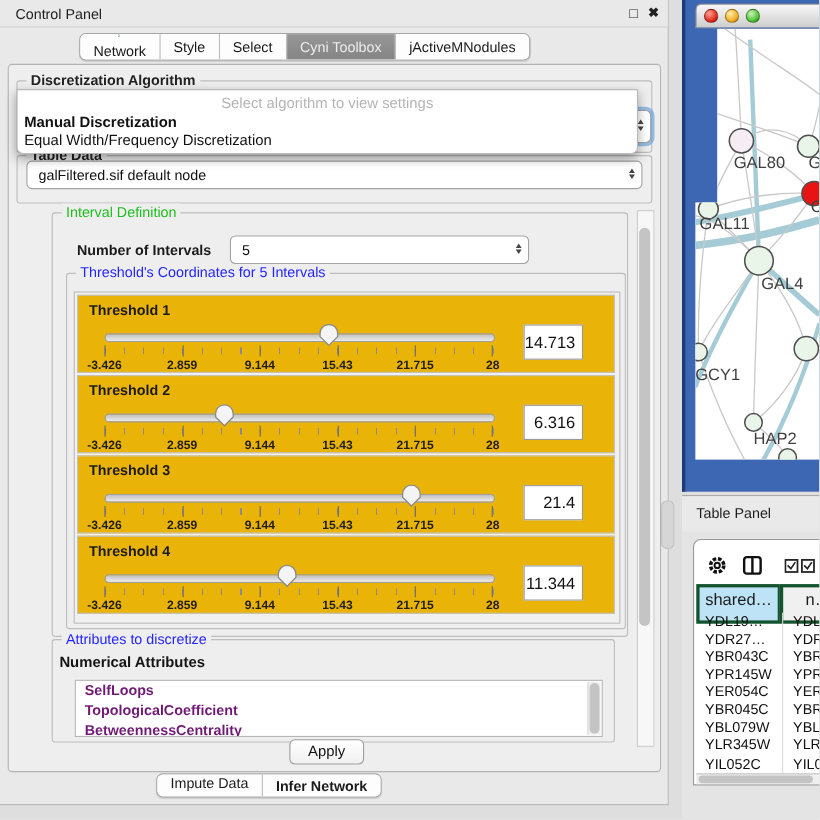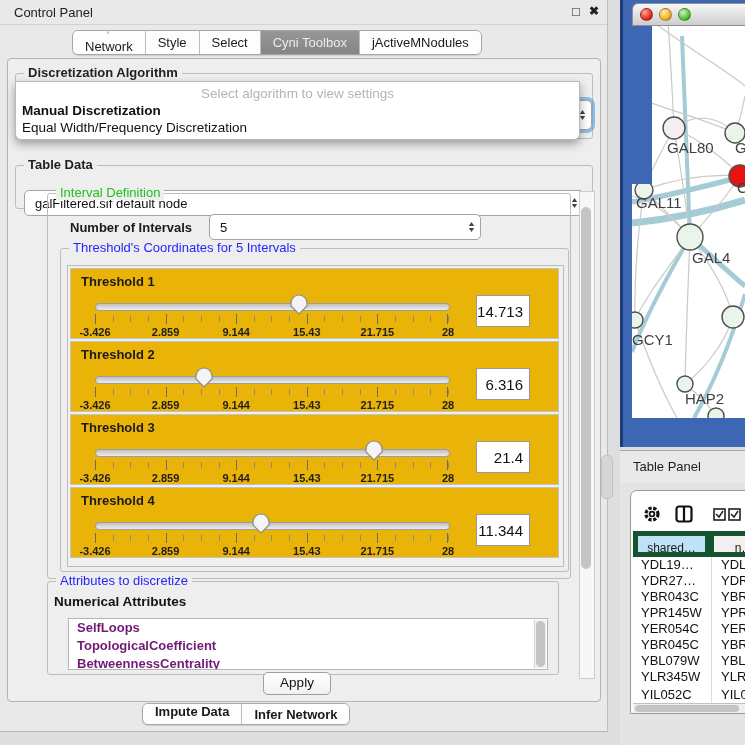--- a/index.html
+++ b/index.html
@@ -72,21 +72,21 @@
   .light.red{background:radial-gradient(circle at 35% 30%,#ffa394,#e23325 60%,#9c1206);}
   .light.yellow{background:radial-gradient(circle at 35% 30%,#ffeeb0,#f2b32c 60%,#b97400);}
   .light.green{background:radial-gradient(circle at 35% 30%,#d2f2bc,#54c73c 60%,#247f15);}
   #net-canvas{left:12px;top:26px;width:113px;height:392px;}
 
   
   #tp-header{left:0;top:450px;width:125px;height:33px;background:#e9e9e9;border-top:1px solid #a9a9a9;border-bottom:1px solid #d4d4d4;}
   #tp-title{left:13px;top:8px;font-size:13px;color:#1d1d1d;}
   #tp-bg{left:0;top:483px;width:125px;height:262px;background:#e4e4e4;}
   #tp-box{left:10px;top:490px;width:115px;height:222px;background:#fff;border:1px solid #9a9a9a;border-radius:7px 0 0 0;overflow:hidden;}
-  .hcell{position:absolute;top:40px;height:26px;border:5px solid #14532d;box-sizing:border-box;font-size:12px;color:#1a1a1a;text-align:center;line-height:24px;overflow:hidden;}
+  .hcell{position:absolute;top:40px;height:36px;border:3px solid #14532d;box-sizing:border-box;font-size:15px;color:#1a1a1a;text-align:center;line-height:24px;overflow:hidden;}
   .trow{position:absolute;left:2px;width:160px;height:16px;font-size:13px;color:#111;}
   .trow span{position:absolute;top:0;line-height:16px;white-space:nowrap;}
   .c1{left:8px;}
   .c2{left:88px;}
   #col-div{position:absolute;left:80px;top:66px;width:1px;height:146px;background:#dcdcdc;}
   #hsb{position:absolute;left:2px;top:212px;width:113px;height:10px;background:#efefef;border-top:1px solid #c2c2c2;}
   #hsb .sb-thumb{left:2px;top:1px;width:104px;height:7px;}
 
   #splitter{left:601px;top:455px;width:12px;height:44px;background:#d6d6d6;border:1px solid #c2c2c2;border-radius:5px;box-sizing:border-box;}
   svg text{font-family:"Liberation Sans",sans-serif;}
@@ -142,23 +142,23 @@
             </span>
         </div>
       </div>
 
       <div id="popup" class="abs">
         <div class="popup-item ph">Select algorithm to view settings</div>
         <div class="popup-item b">Manual Discretization</div>
         <div class="popup-item">Equal Width/Frequency Discretization</div>
       </div>
 
-      <div class="group" style="left:7px;top:82px;width:576px;height:42px;margin-top:24px;">
+      <div class="group" style="left:7px;top:82px;width:576px;height:42px;">
         <span class="gtitle g-dark">Table Data</span>
-        <div class="combo" style="left:8px;top:24px;width:558px;height:24px;">
+        <div class="combo" style="left:8px;top:4px;width:558px;height:24px;">
           <span class="combo-text">galFiltered.sif default node</span>
           <span class="stepper">
               <i>▲</i>
               <i>▼</i>
             </span>
         </div>
       </div>
 
       <div class="group" style="left:39px;top:134px;width:522px;height:384px;">
         <span class="gtitle g-green">Interval Definition</span>
@@ -291,21 +291,21 @@
       </div>
 
       <div class="sb-track" style="left:571px;top:132px;width:14px;height:486px;">
         <div class="sb-thumb" style="left:1px;top:15px;width:10px;height:362px;"></div>
       </div>
 
       <div class="btn" style="left:255px;top:613px;width:66px;height:21px;">Apply</div>
     </div>
 
     <div class="abs segbar" style="left:142px;top:703px;">
-      <div class="seg" style="height:16px;font-weight:bold;">
+      <div class="seg" style="height:16px;font-weight:normal;">
           <span>Impute Data</span>
         </div>
       <div class="seg" style="height:20px;font-weight:bold;">
           <span>Infer Network</span>
         </div>
     </div>
   </div>
 
   <div id="splitter" class="abs"></div>
 

